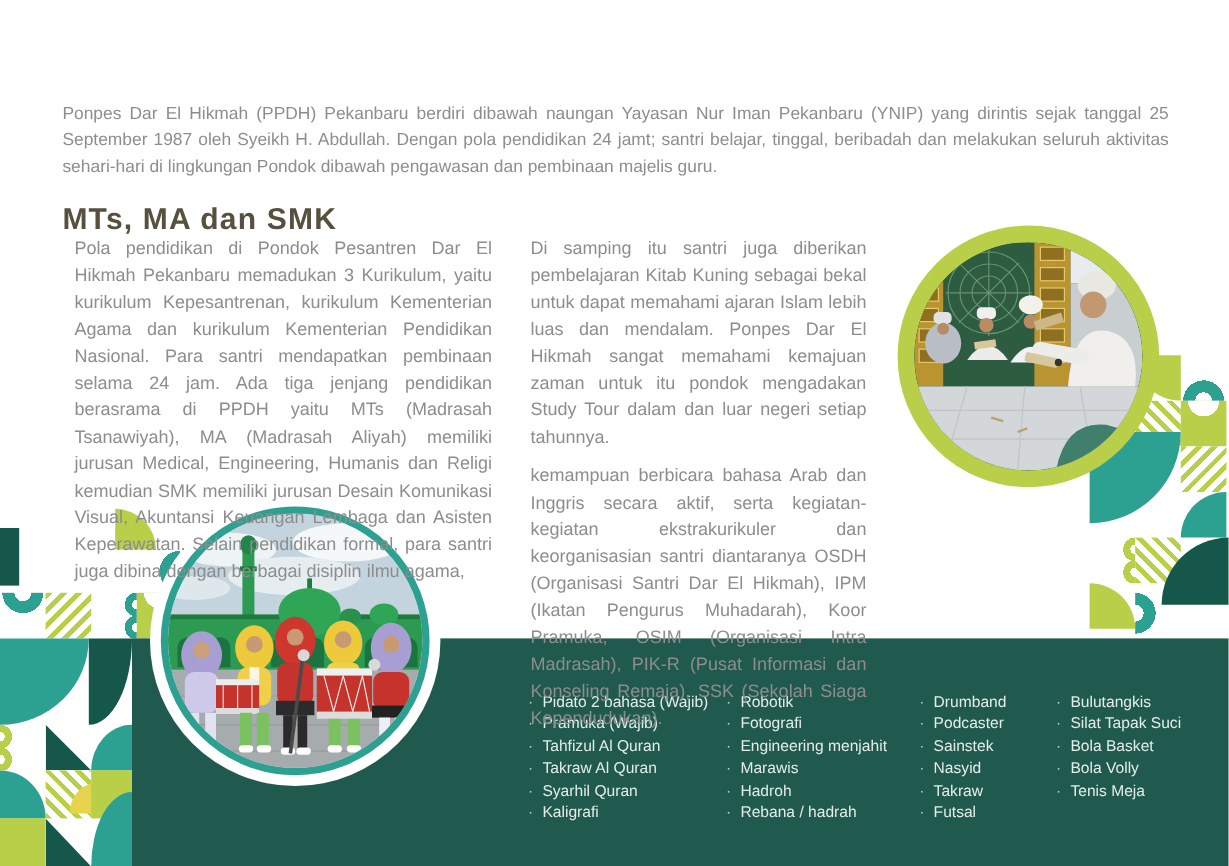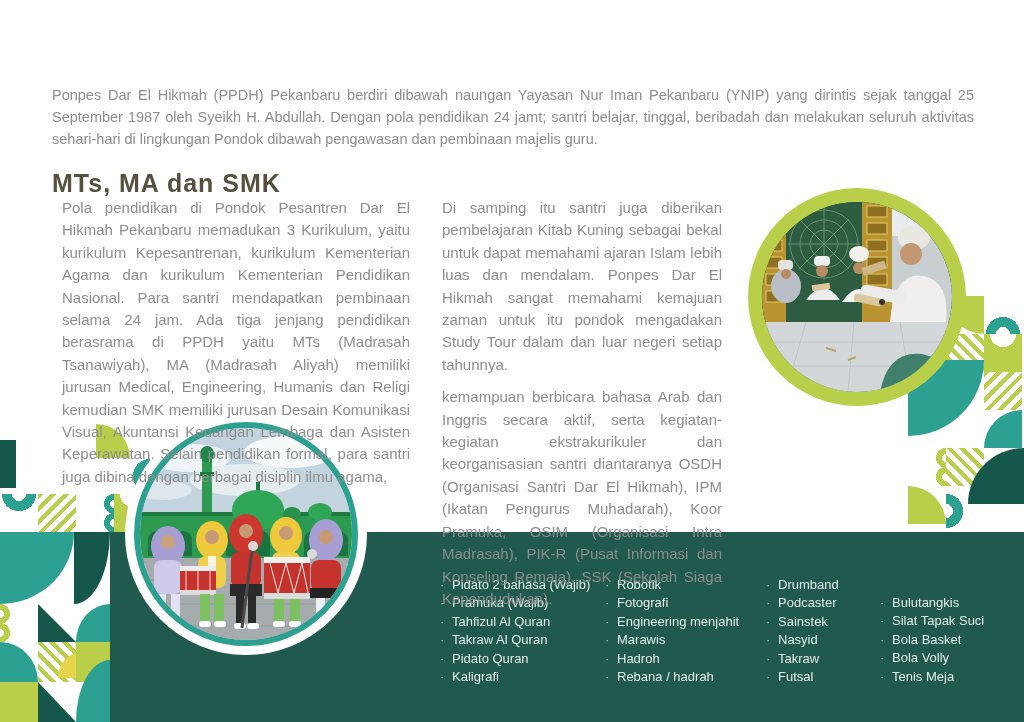--- a/index.html
+++ b/index.html
@@ -123,40 +123,40 @@
     <p>Di samping itu santri juga diberikan pembelajaran Kitab Kuning sebagai bekal untuk dapat memahami ajaran Islam lebih luas dan mendalam. Ponpes Dar El Hikmah sangat memahami kemajuan zaman untuk itu pondok mengadakan Study Tour dalam dan luar negeri setiap tahunnya.</p>
     <p>kemampuan berbicara bahasa Arab dan Inggris secara aktif, serta kegiatan-kegiatan ekstrakurikuler dan keorganisasian santri diantaranya OSDH (Organisasi Santri Dar El Hikmah), IPM (Ikatan Pengurus Muhadarah), Koor Pramuka, OSIM (Organisasi Intra Madrasah), PIK-R (Pusat Informasi dan Konseling Remaja), SSK (Sekolah Siaga Kependudukan).</p>
   </div>
 
   <div class="panel">
     <div class="xcol" style="left:330px;">
         <div class="li"><span class="bullet">·</span><span>Pidato 2 bahasa (Wajib)</span></div>
         <div class="li"><span class="bullet">·</span><span>Pramuka (Wajib)</span></div>
         <div class="li"><span class="bullet">·</span><span>Tahfizul Al Quran</span></div>
         <div class="li"><span class="bullet">·</span><span>Takraw Al Quran</span></div>
-        <div class="li"><span class="bullet">·</span><span>Pidato Quran</span></div>
+        <div class="li"><span class="bullet">·</span><span>Syarhil Quran</span></div>
         <div class="li"><span class="bullet">·</span><span>Kaligrafi</span></div>
       </div>
     <div class="xcol" style="left:495px;">
         <div class="li"><span class="bullet">·</span><span>Robotik</span></div>
         <div class="li"><span class="bullet">·</span><span>Fotografi</span></div>
         <div class="li"><span class="bullet">·</span><span>Engineering menjahit</span></div>
         <div class="li"><span class="bullet">·</span><span>Marawis</span></div>
         <div class="li"><span class="bullet">·</span><span>Hadroh</span></div>
         <div class="li"><span class="bullet">·</span><span>Rebana / hadrah</span></div>
       </div>
     <div class="xcol" style="left:656px;">
         <div class="li"><span class="bullet">·</span><span>Drumband</span></div>
         <div class="li"><span class="bullet">·</span><span>Podcaster</span></div>
         <div class="li"><span class="bullet">·</span><span>Sainstek</span></div>
         <div class="li"><span class="bullet">·</span><span>Nasyid</span></div>
         <div class="li"><span class="bullet">·</span><span>Takraw</span></div>
         <div class="li"><span class="bullet">·</span><span>Futsal</span></div>
       </div>
-    <div class="xcol" style="left:770px;margin-top:18px;">
+    <div class="xcol" style="left:770px;">
         <div class="li"><span class="bullet">·</span><span>Bulutangkis</span></div>
         <div class="li"><span class="bullet">·</span><span>Silat Tapak Suci</span></div>
         <div class="li"><span class="bullet">·</span><span>Bola Basket</span></div>
         <div class="li"><span class="bullet">·</span><span>Bola Volly</span></div>
         <div class="li"><span class="bullet">·</span><span>Tenis Meja</span></div>
       </div>
   </div>
 
   <div class="photo-circle kitab-wrap" role="img" aria-label="Foto santri membaca kitab kuning">
     <svg width="190" height="190" viewBox="0 0 190 190">

